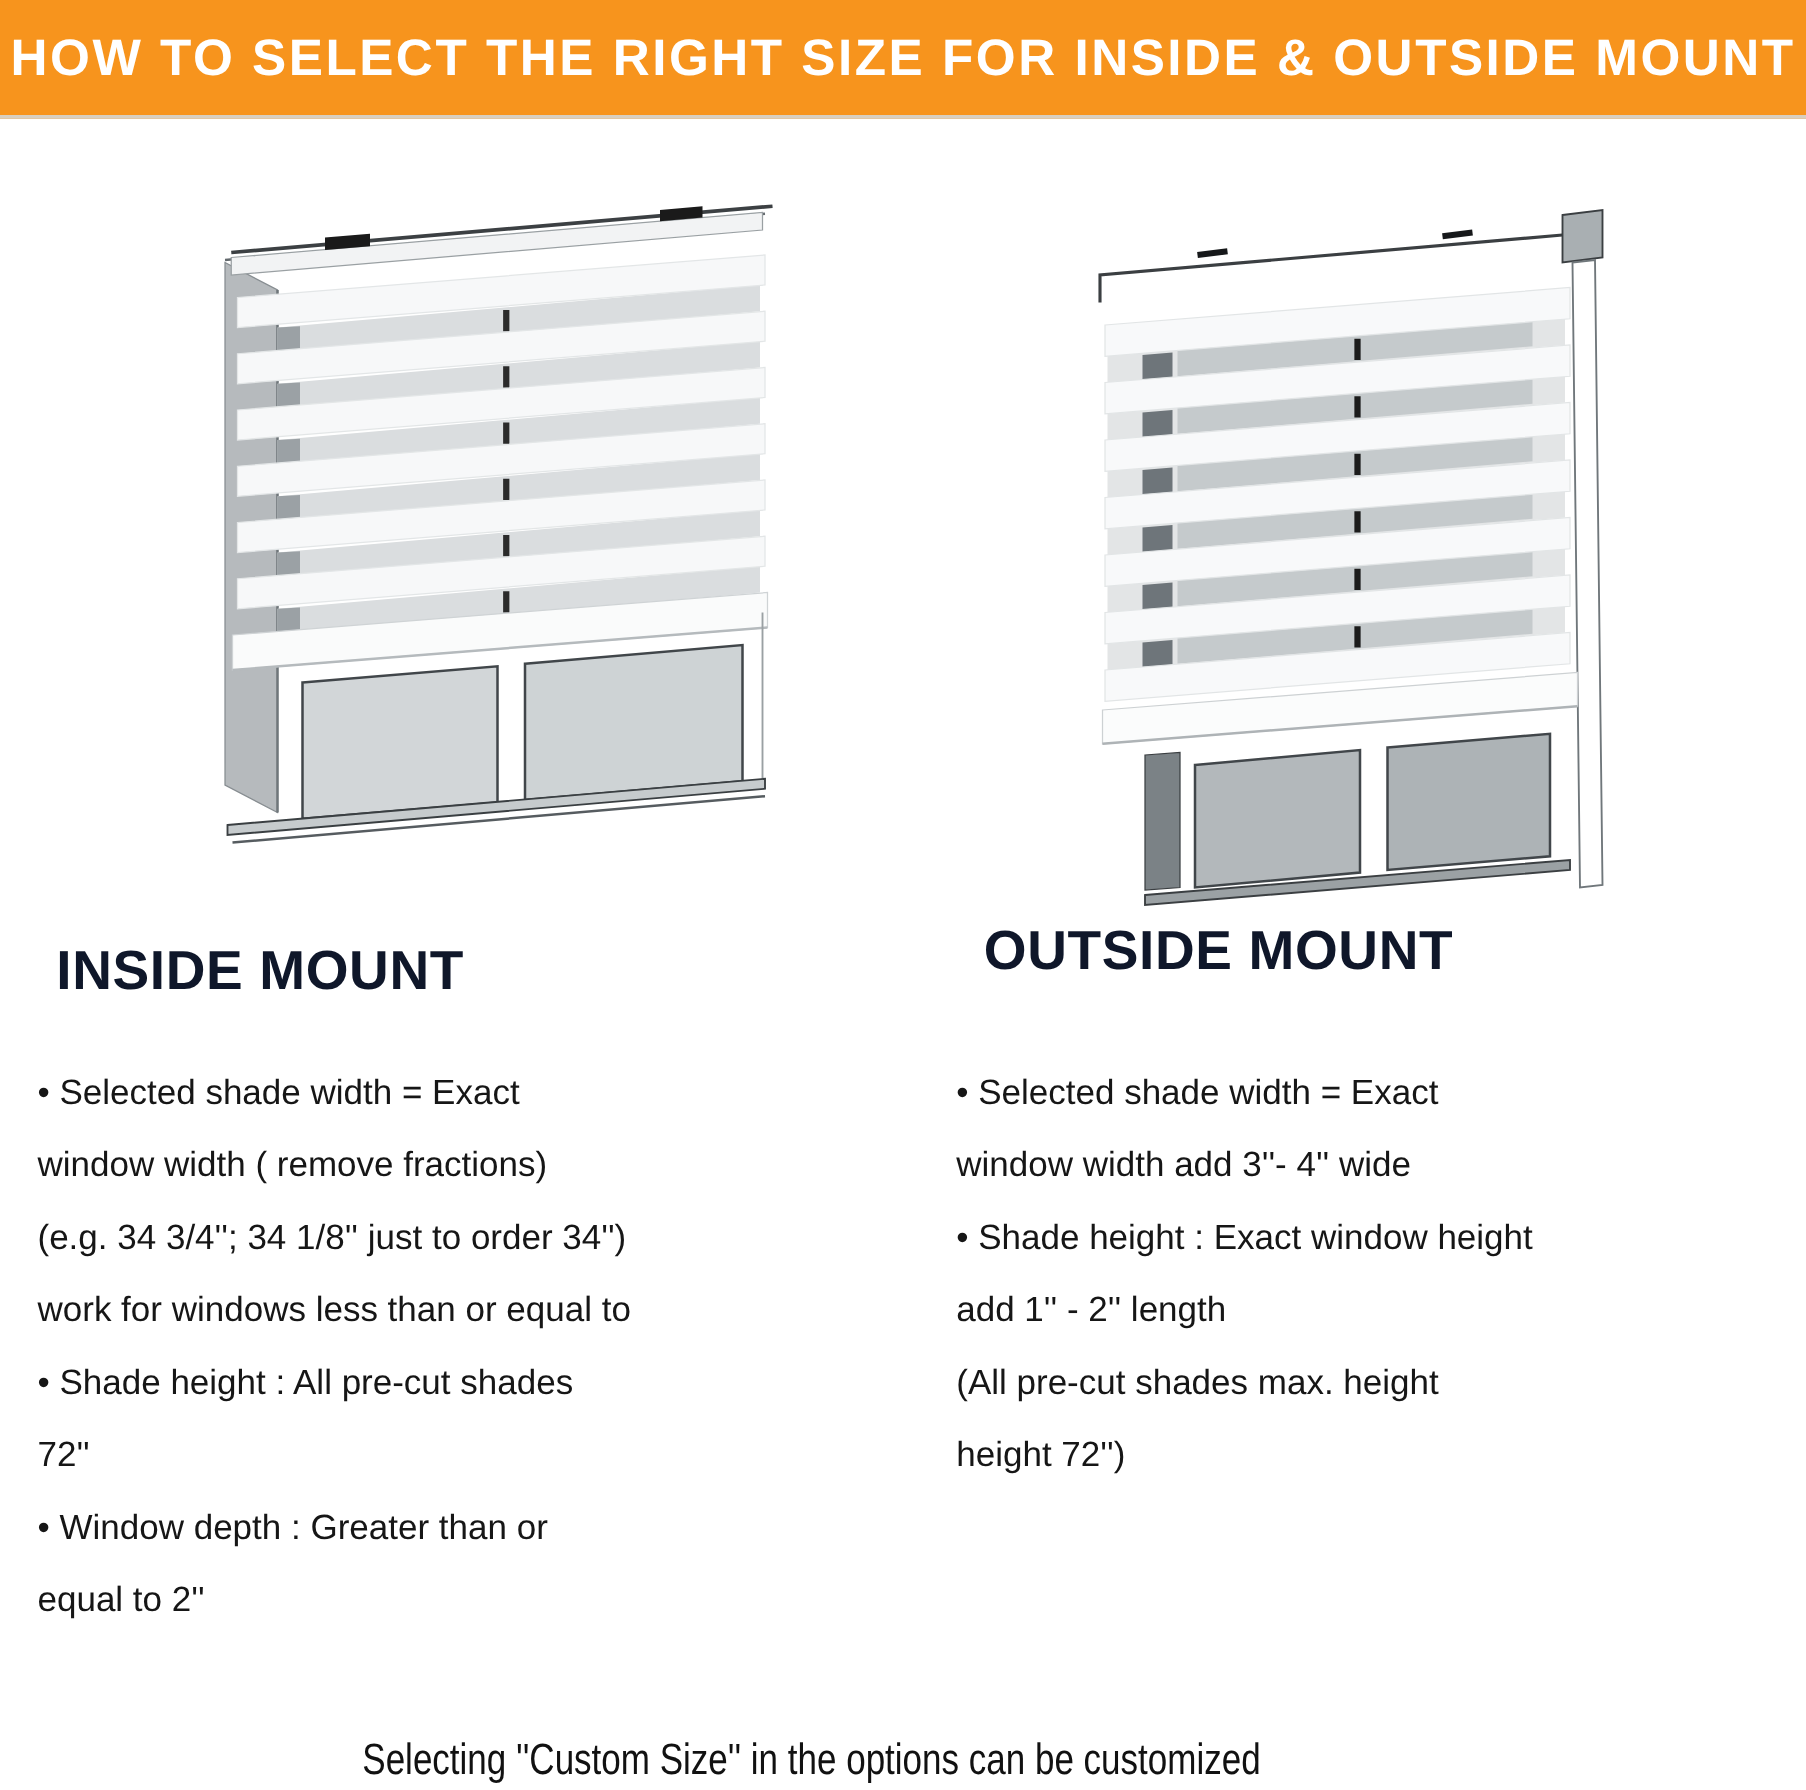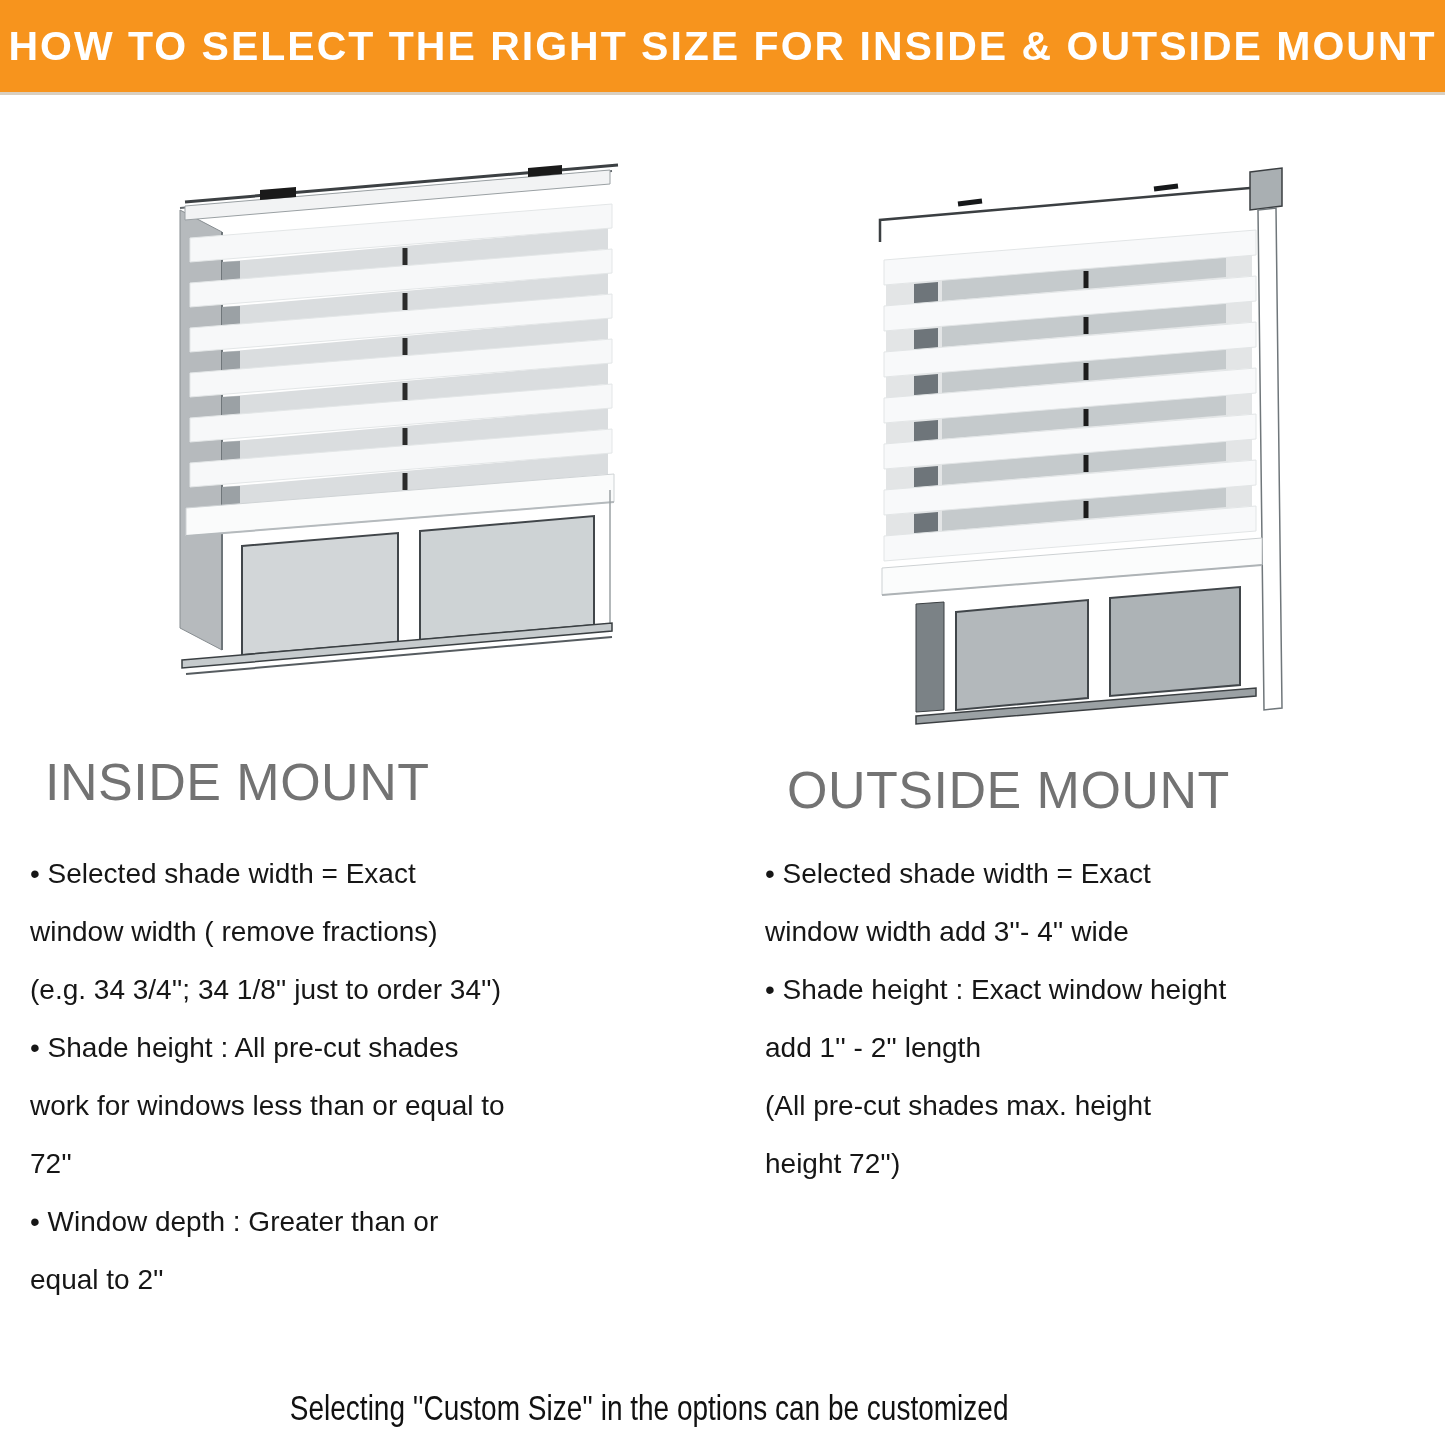--- a/index.html
+++ b/index.html
@@ -12,24 +12,24 @@
     background:#F7941D;border-bottom:3px solid #d9cfc0;
     display:flex;align-items:center;justify-content:center;box-sizing:border-box;
   }
   .banner-title{
     color:#ffffff;font-weight:700;font-size:41px;letter-spacing:2px;white-space:nowrap;
   }
   .illus{position:absolute;margin:0;padding:0;}
   .illus-left{left:160px;top:150px;width:460px;height:560px;}
   .illus-right{left:858px;top:148px;width:430px;height:600px;}
   .col-heading{
-    position:absolute;margin:0;color:#737373;font-weight:400;font-size:52px;letter-spacing:0.5px;white-space:nowrap;
+    position:absolute;margin:0;color:#0f172a;font-weight:700;font-size:44px;letter-spacing:0.5px;white-space:nowrap;
   }
   .heading-left{left:45px;top:752px;}
-  .heading-right{left:787px;top:760px;}
+  .heading-right{left:787px;top:736px;}
   .col{position:absolute;top:845px;font-size:28px;line-height:58px;color:#161616;}
   .col-left{left:30px;width:680px;}
   .col-right{left:765px;width:680px;}
   .spec-line{white-space:nowrap;}
   .footer-note{
     position:absolute;left:0;top:1388px;width:1299px;text-align:center;color:#111111;font-size:35px;
   }
   .footer-note span{display:inline-block;transform:scaleX(0.8);transform-origin:center;white-space:nowrap;}
 </style>
 </head>
@@ -168,22 +168,22 @@
     </svg>
   </figure>
 
   <h2 class="col-heading heading-left">INSIDE MOUNT</h2>
   <h2 class="col-heading heading-right">OUTSIDE MOUNT</h2>
 
   <div class="col col-left">
     <div class="spec-line">• Selected shade width = Exact</div>
     <div class="spec-line">window width ( remove fractions)</div>
     <div class="spec-line">(e.g. 34 3/4''; 34 1/8'' just to order 34'')</div>
+    <div class="spec-line">work for windows less than or equal to</div>
     <div class="spec-line">• Shade height : All pre-cut shades</div>
-    <div class="spec-line">work for windows less than or equal to</div>
     <div class="spec-line">72''</div>
     <div class="spec-line">• Window depth : Greater than or</div>
     <div class="spec-line">equal to 2''</div>
   </div>
 
   <div class="col col-right">
     <div class="spec-line">• Selected shade width = Exact</div>
     <div class="spec-line">window width add 3''- 4'' wide</div>
     <div class="spec-line">• Shade height : Exact window height</div>
     <div class="spec-line">add 1'' - 2'' length</div>

